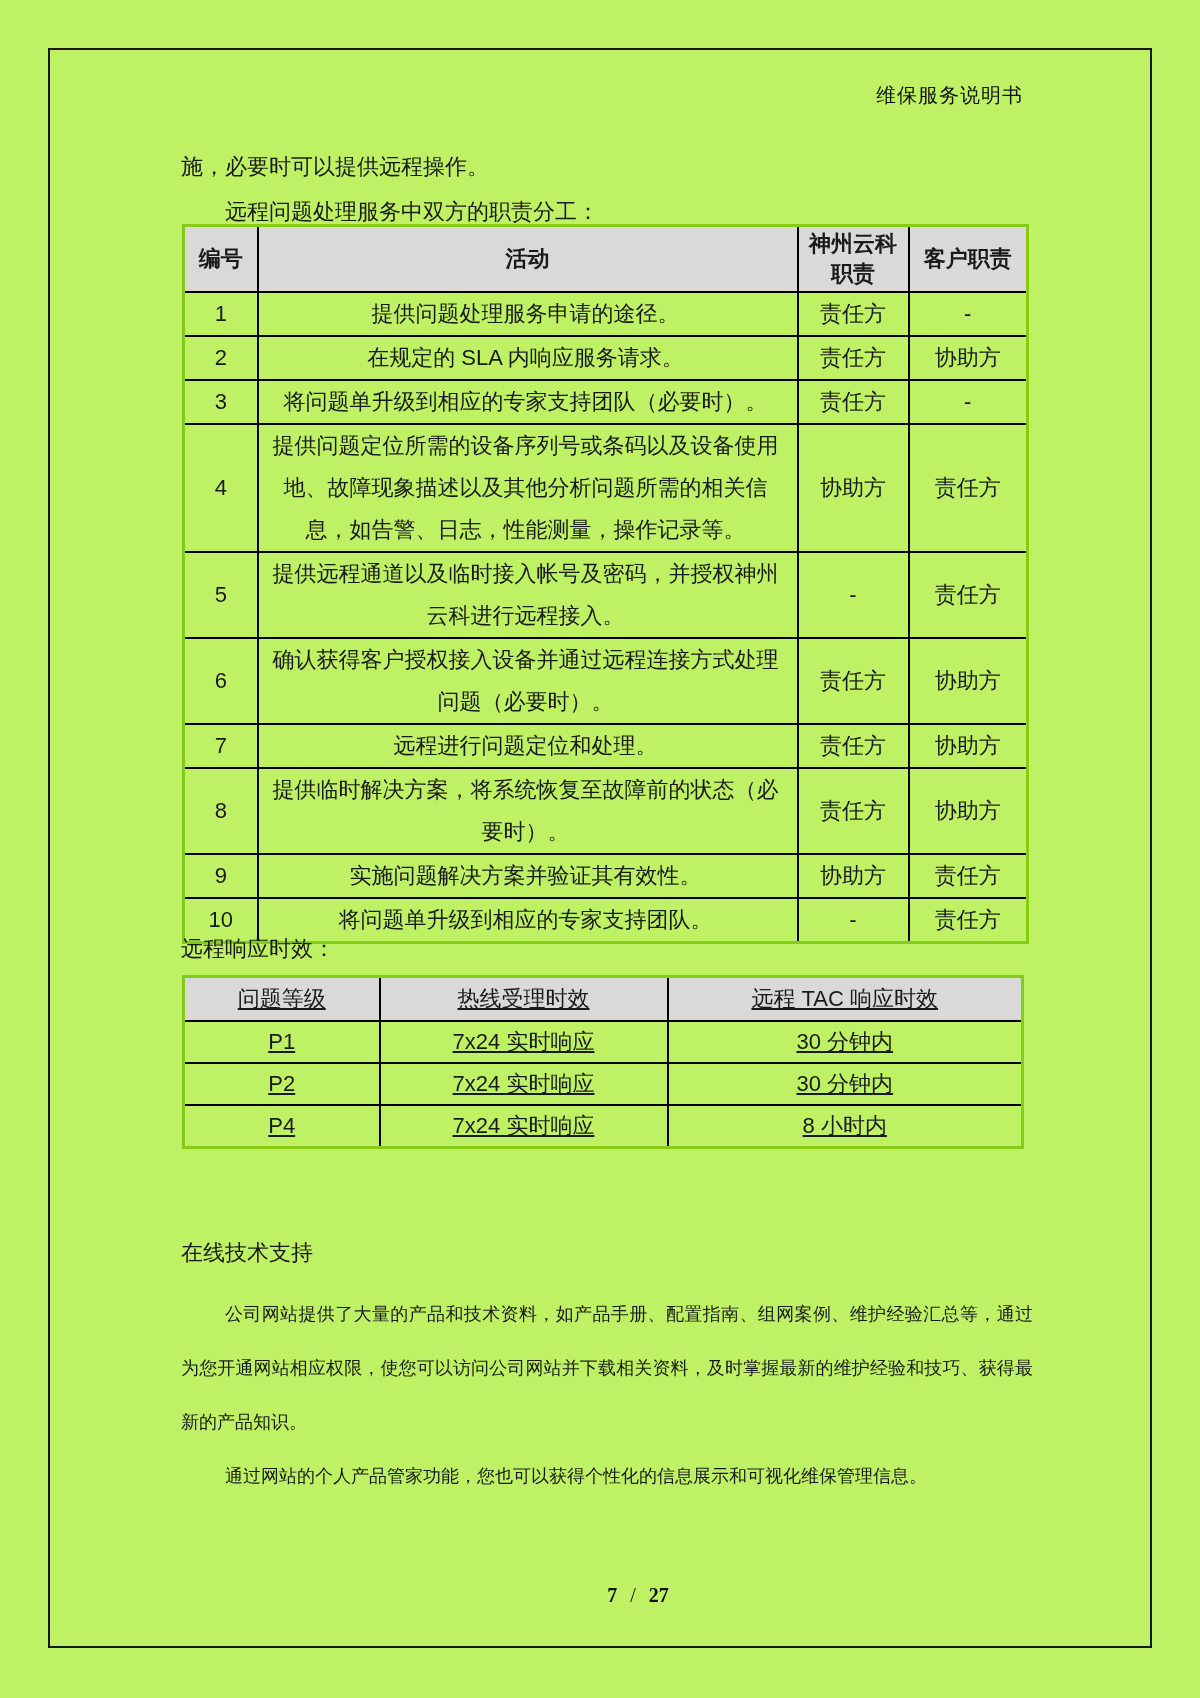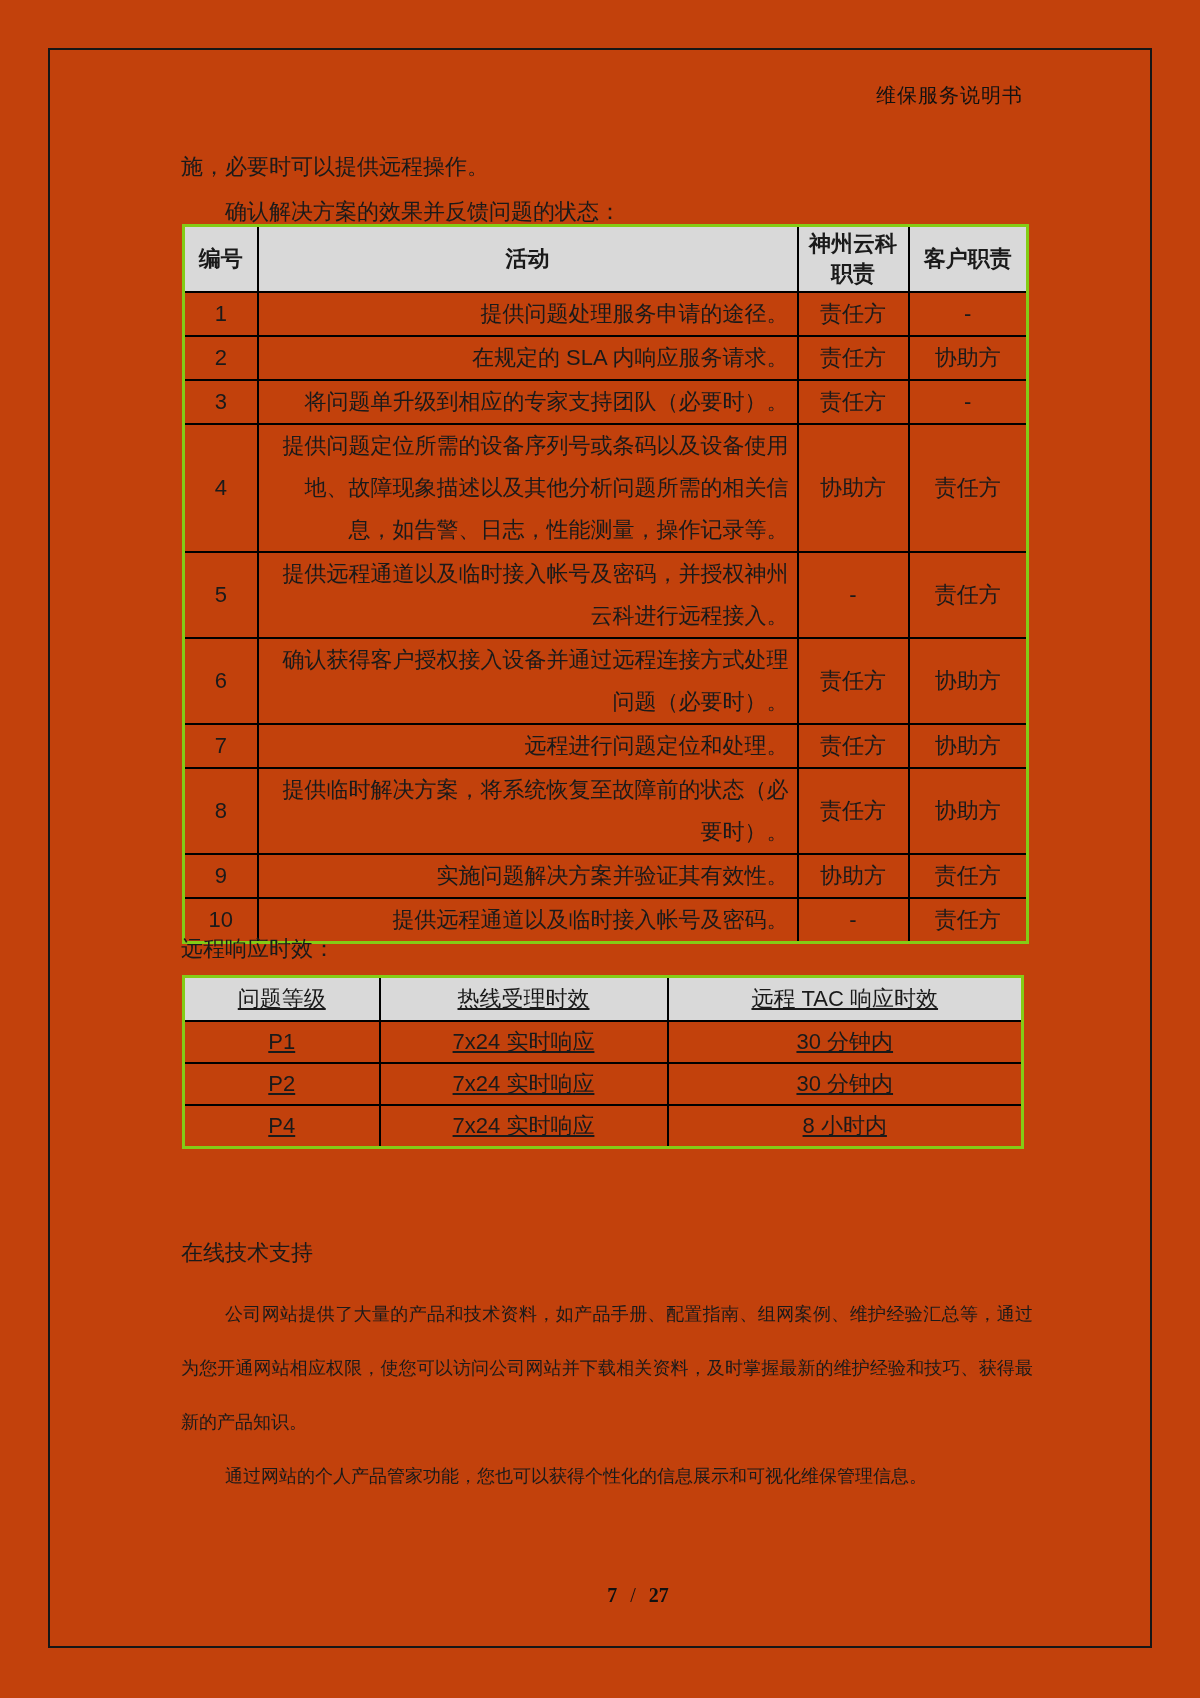--- a/index.html
+++ b/index.html
@@ -1,19 +1,19 @@
 <!DOCTYPE html>
 <html><head>
 <meta charset="utf-8">
 <style>
   html,body{margin:0;padding:0;background:#ffffff;}
   .page{
     position:relative;
     width:1200px;height:1698px;
-    background:#c2410c;
+    background:#bef264;
     font-family:"Liberation Sans", sans-serif;
     color:#1a1a1a;
     overflow:hidden;
   }
   .frame{
     position:absolute;left:48px;top:48px;
     width:1104px;height:1600px;
     border:2px solid #161616;
     box-sizing:border-box;
   }
@@ -42,21 +42,21 @@
     text-align:center;
     vertical-align:middle;
     padding:0 4px;
     box-sizing:border-box;
     line-height:42px;
   }
   thead th{background:#d9d9d9;}
   .t1{position:absolute;left:182px;top:224px;width:844px;}
   .t1 thead th{height:66px;line-height:30px;font-weight:700;}
   .t1 td{height:42px;}
-  .t1 td.c1{text-align:right;padding-right:8px;margin-top:13px;}
+  .t1 td.c1{text-align:center;padding-right:8px;margin-top:13px;}
   .t2{position:absolute;left:182px;top:975px;width:839px;text-decoration:underline;}
   .t2 thead th{height:44px;line-height:30px;font-weight:400;}
   .t2 td{height:41px;line-height:40px;}
   .sec-heading{
     position:absolute;left:181px;
     font-size:22px;line-height:26px;
   }
   .h-response{top:936px;}
   .h-online{top:1240px;}
   .para{
@@ -79,21 +79,21 @@
 </head>
 <body>
 
 <div class="page">
   <div class="frame"></div>
 
   <div class="doc-header">维保服务说明书</div>
 
   <div class="intro">施，必要时可以提供远程操作。</div>
 
-  <div class="caption">确认解决方案的效果并反馈问题的状态：</div>
+  <div class="caption">远程问题处理服务中双方的职责分工：</div>
 
   <table class="t1">
     <colgroup>
       <col style="width:74px">
         <col style="width:540px">
       <col style="width:111px">
         <col style="width:119px">
     </colgroup>
     <thead>
       <tr>
@@ -153,21 +153,21 @@
           <td class="c3">协助方</td>
         </tr>
         <tr>
           <td class="c0">9</td>
           <td class="c1">实施问题解决方案并验证其有效性。</td>
           <td class="c2">协助方</td>
           <td class="c3">责任方</td>
         </tr>
         <tr>
           <td class="c0">10</td>
-          <td class="c1">提供远程通道以及临时接入帐号及密码。</td>
+          <td class="c1">将问题单升级到相应的专家支持团队。</td>
           <td class="c2">-</td>
           <td class="c3">责任方</td>
         </tr>
       </tbody>
   </table>
 
   <div class="sec-heading h-response">远程响应时效：</div>
 
   <table class="t2">
     <colgroup>

